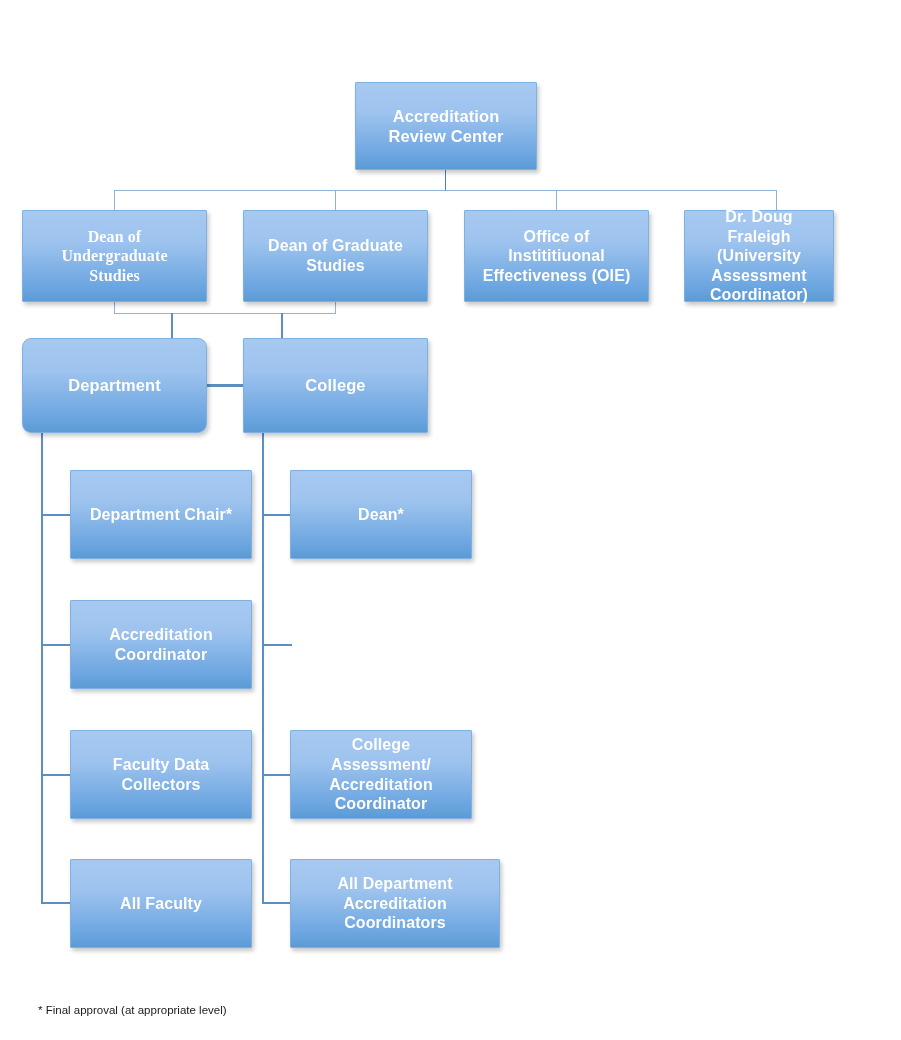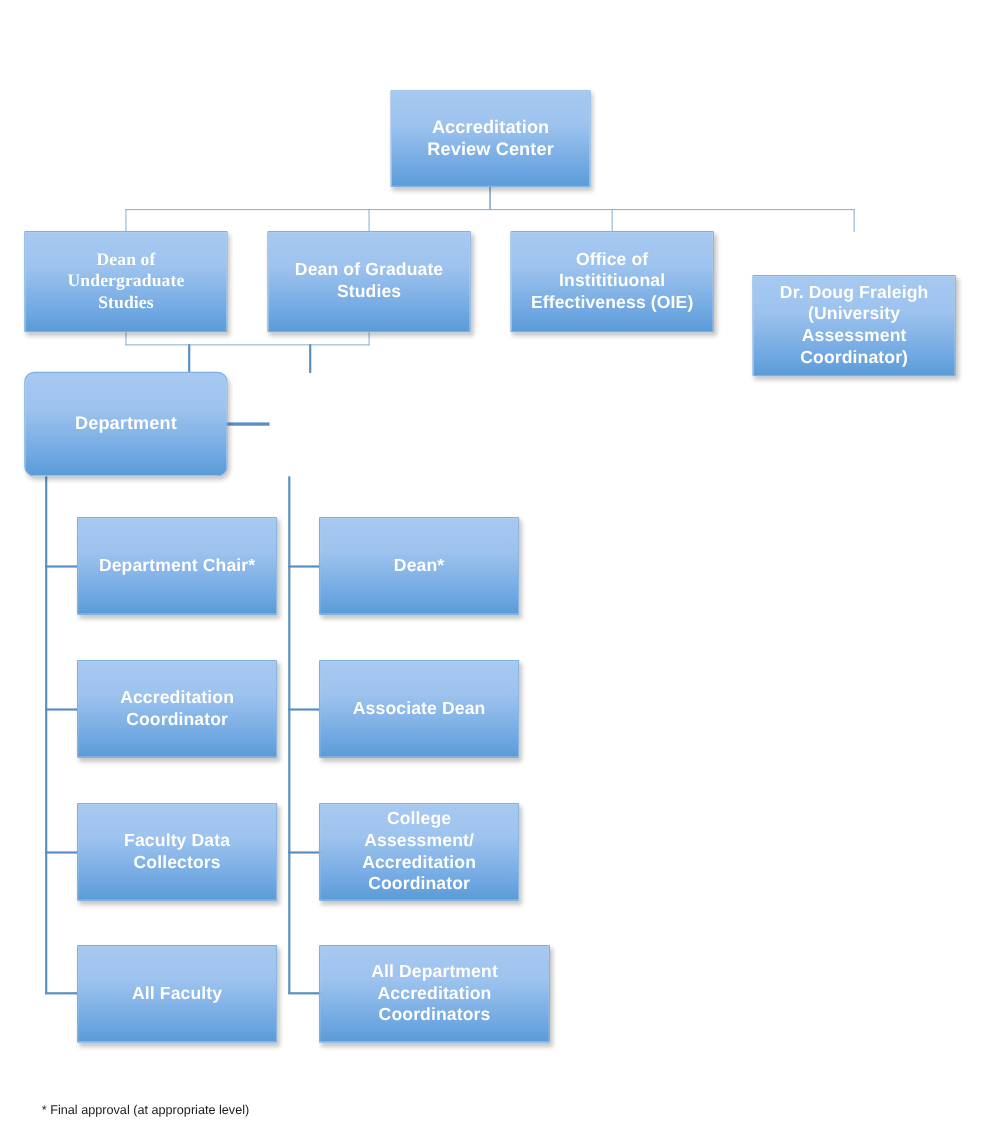--- a/index.html
+++ b/index.html
@@ -117,28 +117,31 @@
   </div>
 
   <div class="node size-lvl2" style="left:243px; top:210px; width:185px; height:92px;">
     <span>Dean of Graduate Studies</span>
   </div>
 
   <div class="node size-lvl2" style="left:464px; top:210px; width:185px; height:92px;">
     <span>Office of Instititiuonal Effectiveness (OIE)</span>
   </div>
 
-  <div class="node size-lvl2" style="left:684px; top:210px; width:185px; height:92px;margin-top:40px;">
+  <div class="node size-lvl2" style="left:684px; top:210px; width:150px; height:92px;">
     <span>Dr. Doug Fraleigh (University Assessment Coordinator)</span>
   </div>
 
   <div class="node size-lvl3" style="left:22px; top:338px; width:185px; height:95px;border-radius:9px;">
     <span>Department</span>
   </div>
 
+  <div class="node size-lvl3" style="left:243px; top:338px; width:185px; height:95px;">
+    <span>College</span>
+  </div>
 
   <div class="node size-leaf" style="left:70px; top:470px; width:182px; height:89px;">
     <span>Department Chair*</span>
   </div>
 
   <div class="node size-leaf" style="left:70px; top:600px; width:182px; height:89px;justify-content:flex-end;">
     <span>Accreditation Coordinator</span>
   </div>
 
   <div class="node size-leaf" style="left:70px; top:730px; width:182px; height:89px;">
@@ -146,23 +149,20 @@
   </div>
 
   <div class="node size-leaf" style="left:70px; top:859px; width:182px; height:89px;">
     <span>All Faculty</span>
   </div>
 
   <div class="node size-leaf" style="left:290px; top:470px; width:182px; height:89px;">
     <span>Dean*</span>
   </div>
 
-  <div class="node size-leaf" style="left:290px; top:600px; width:182px; height:89px;">
-    <span>Associate Dean</span>
-  </div>
 
   <div class="node size-leaf" style="left:290px; top:730px; width:182px; height:89px;">
     <span>College Assessment/ Accreditation Coordinator</span>
   </div>
 
   <div class="node size-leaf" style="left:290px; top:859px; width:210px; height:89px;">
     <span>All Department Accreditation Coordinators</span>
   </div>
 
   <div id="footnote">* Final approval (at appropriate level)</div>

